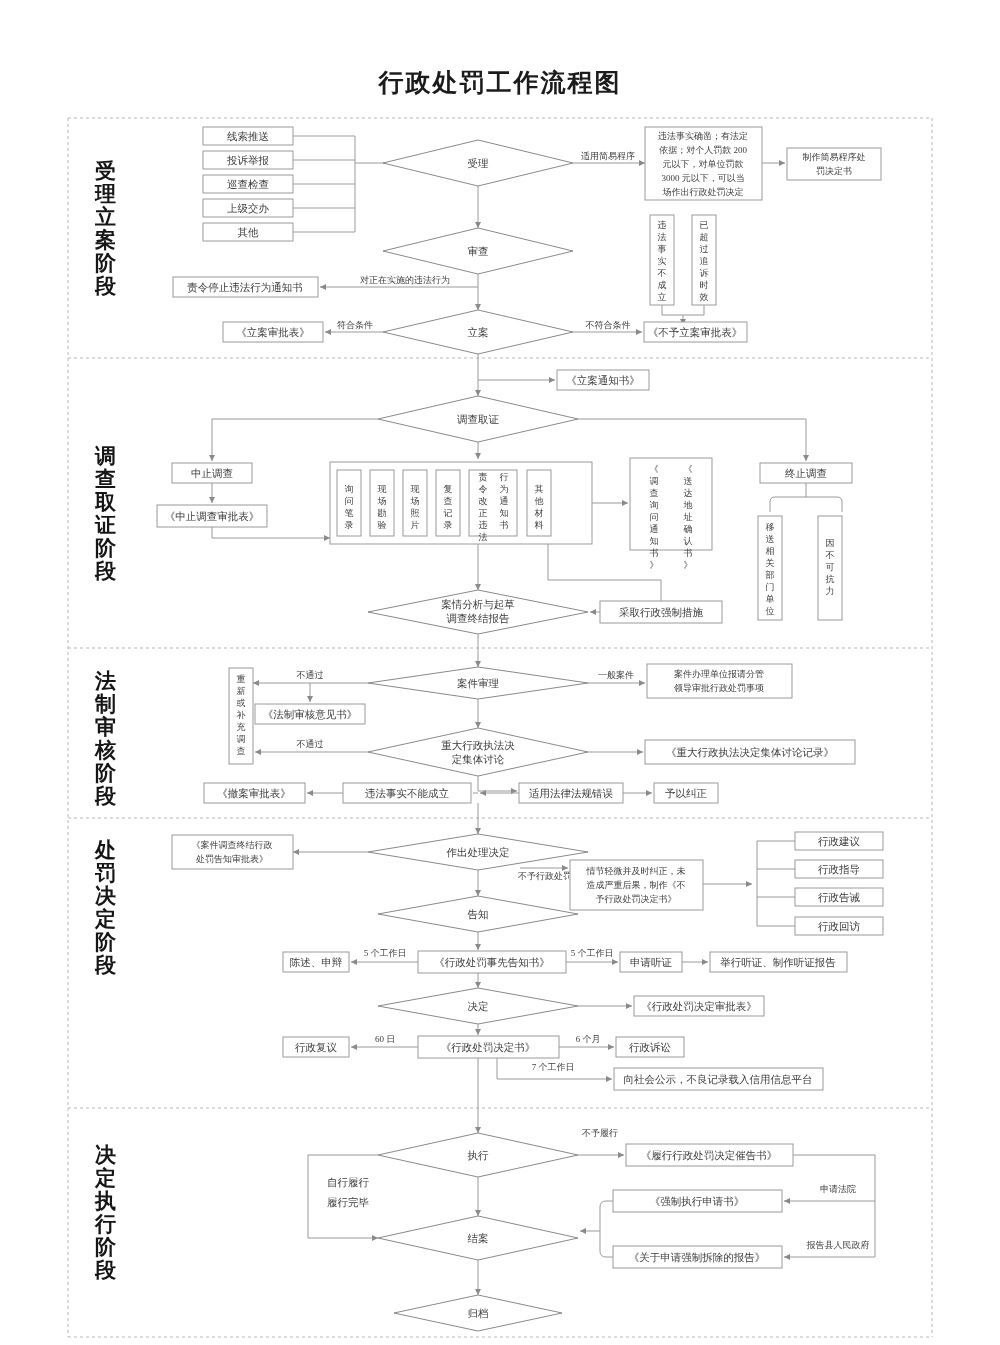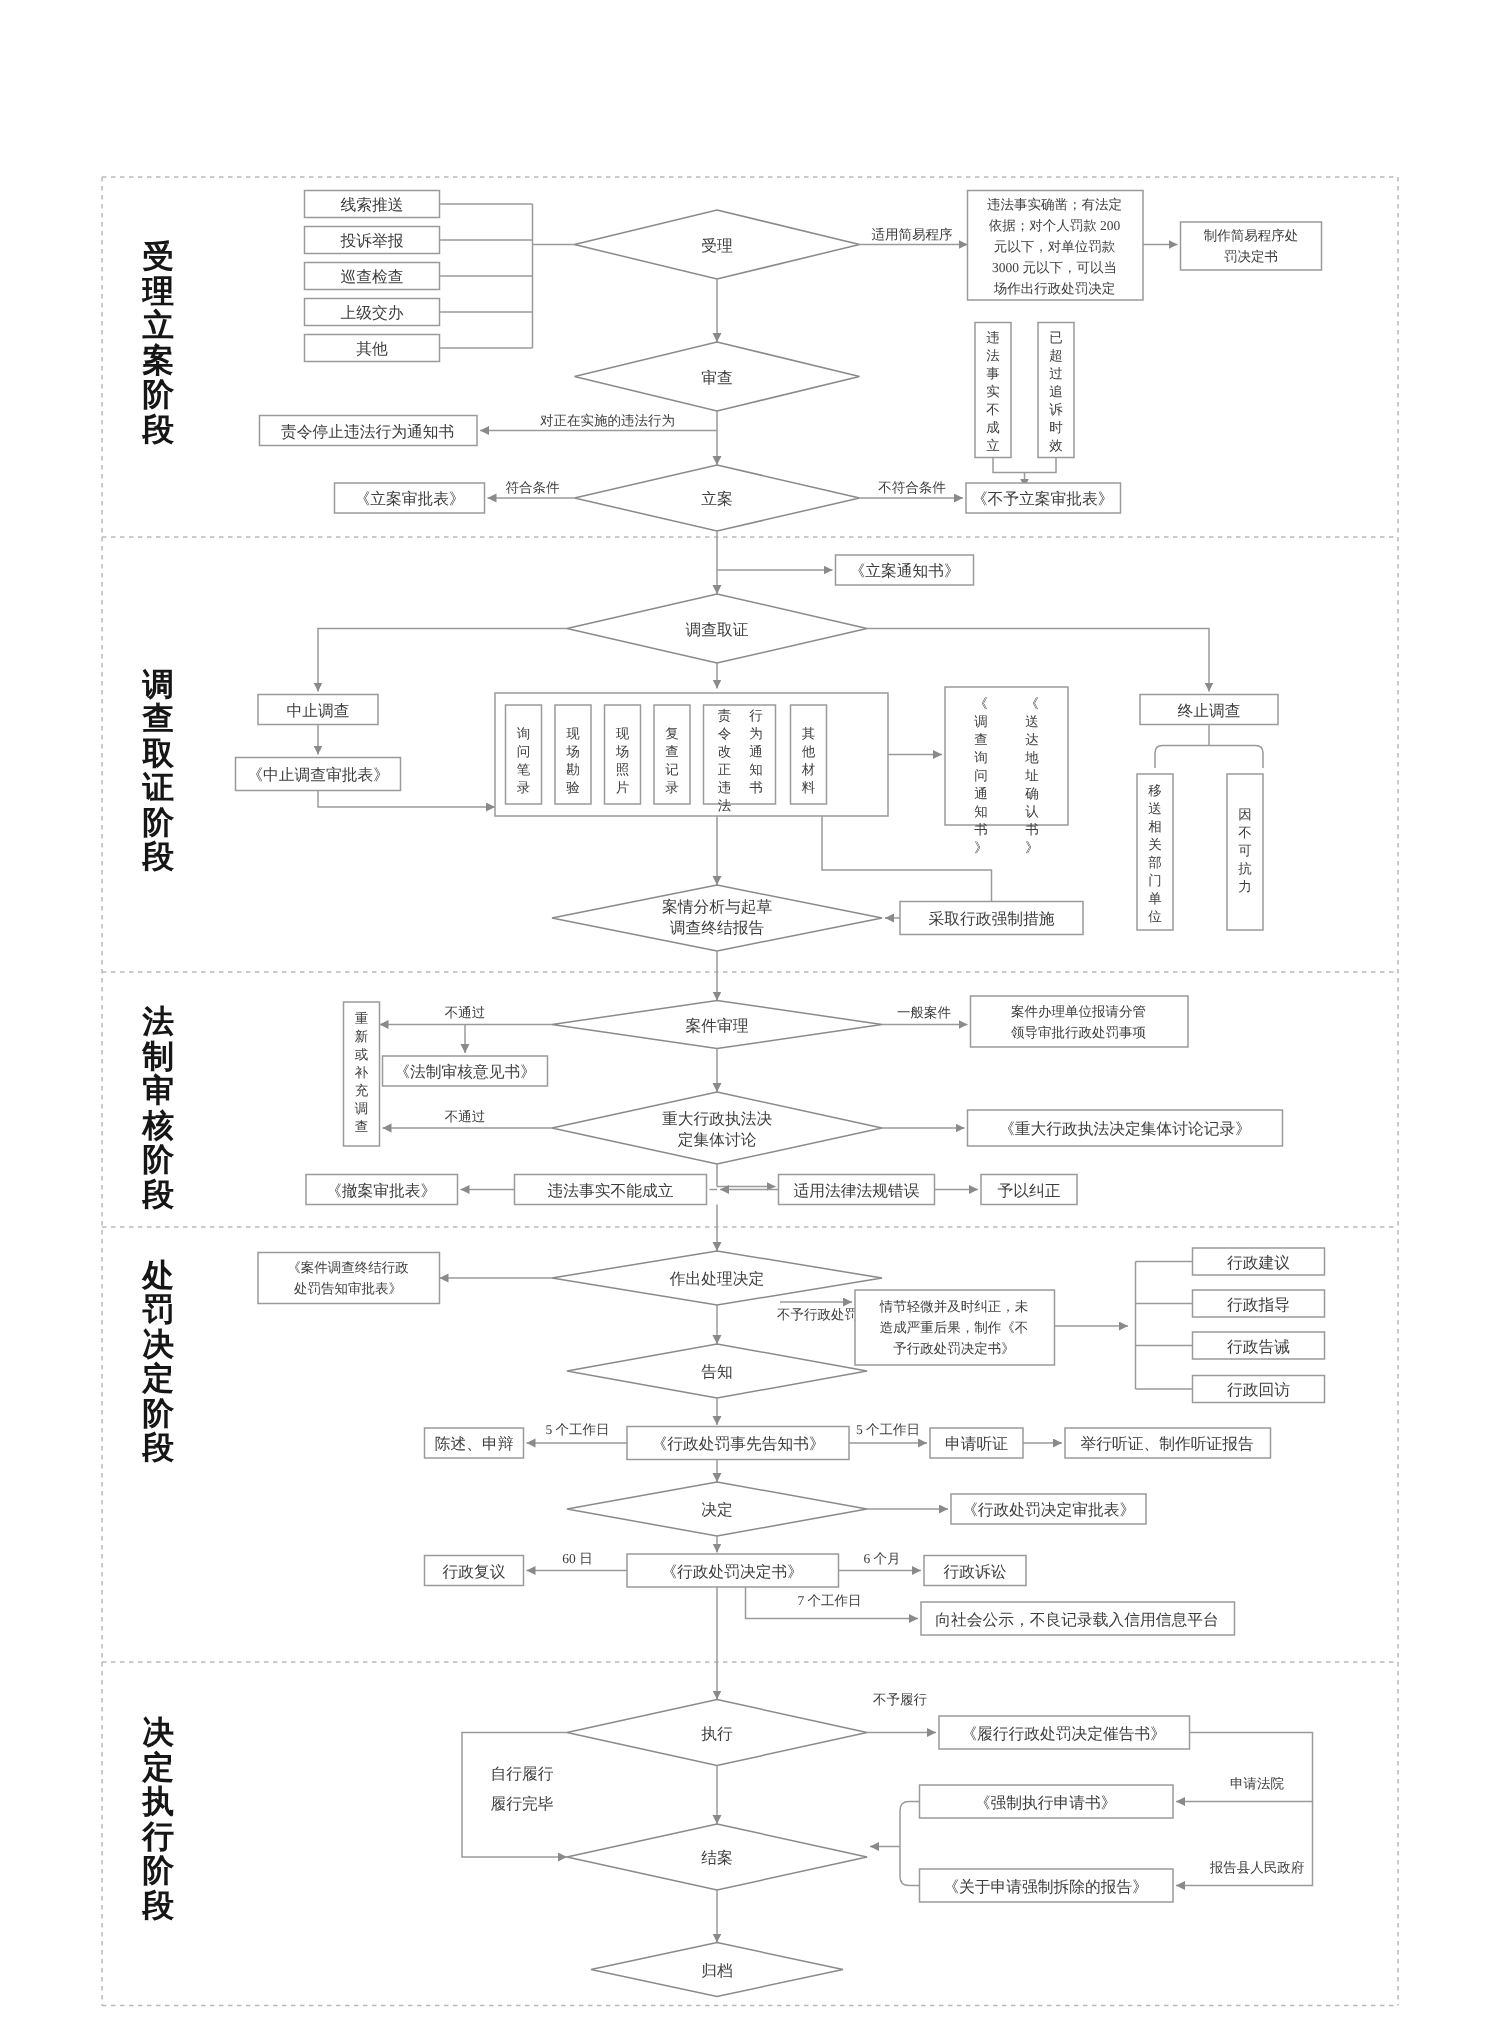--- a/index.html
+++ b/index.html
@@ -17,20 +17,21 @@
   .frame{stroke:#b9b9b9;stroke-width:1;stroke-dasharray:3 3;fill:none;}
   text{fill:#3d3d3d;font-family:"Liberation Serif","DejaVu Serif",serif;}
   .t{font-size:10.5px;}
   .ts{font-size:9px;}
   .stage{font-size:21px;font-weight:bold;fill:#161616;}
 </style>
 </head>
 <body>
 
 <div id="page">
+  <div id="title">行政处罚工作流程图</div>
 
   <svg viewBox="0 0 1000 1345" xmlns="http://www.w3.org/2000/svg">
 
     <g>
       <path class="frame" d="M68 118 L932 118"></path>
       <path class="frame" d="M68 358 L932 358"></path>
       <path class="frame" d="M68 648 L932 648"></path>
       <path class="frame" d="M68 818 L932 818"></path>
       <path class="frame" d="M68 1108 L932 1108"></path>
       <path class="frame" d="M68 1337 L932 1337"></path>

